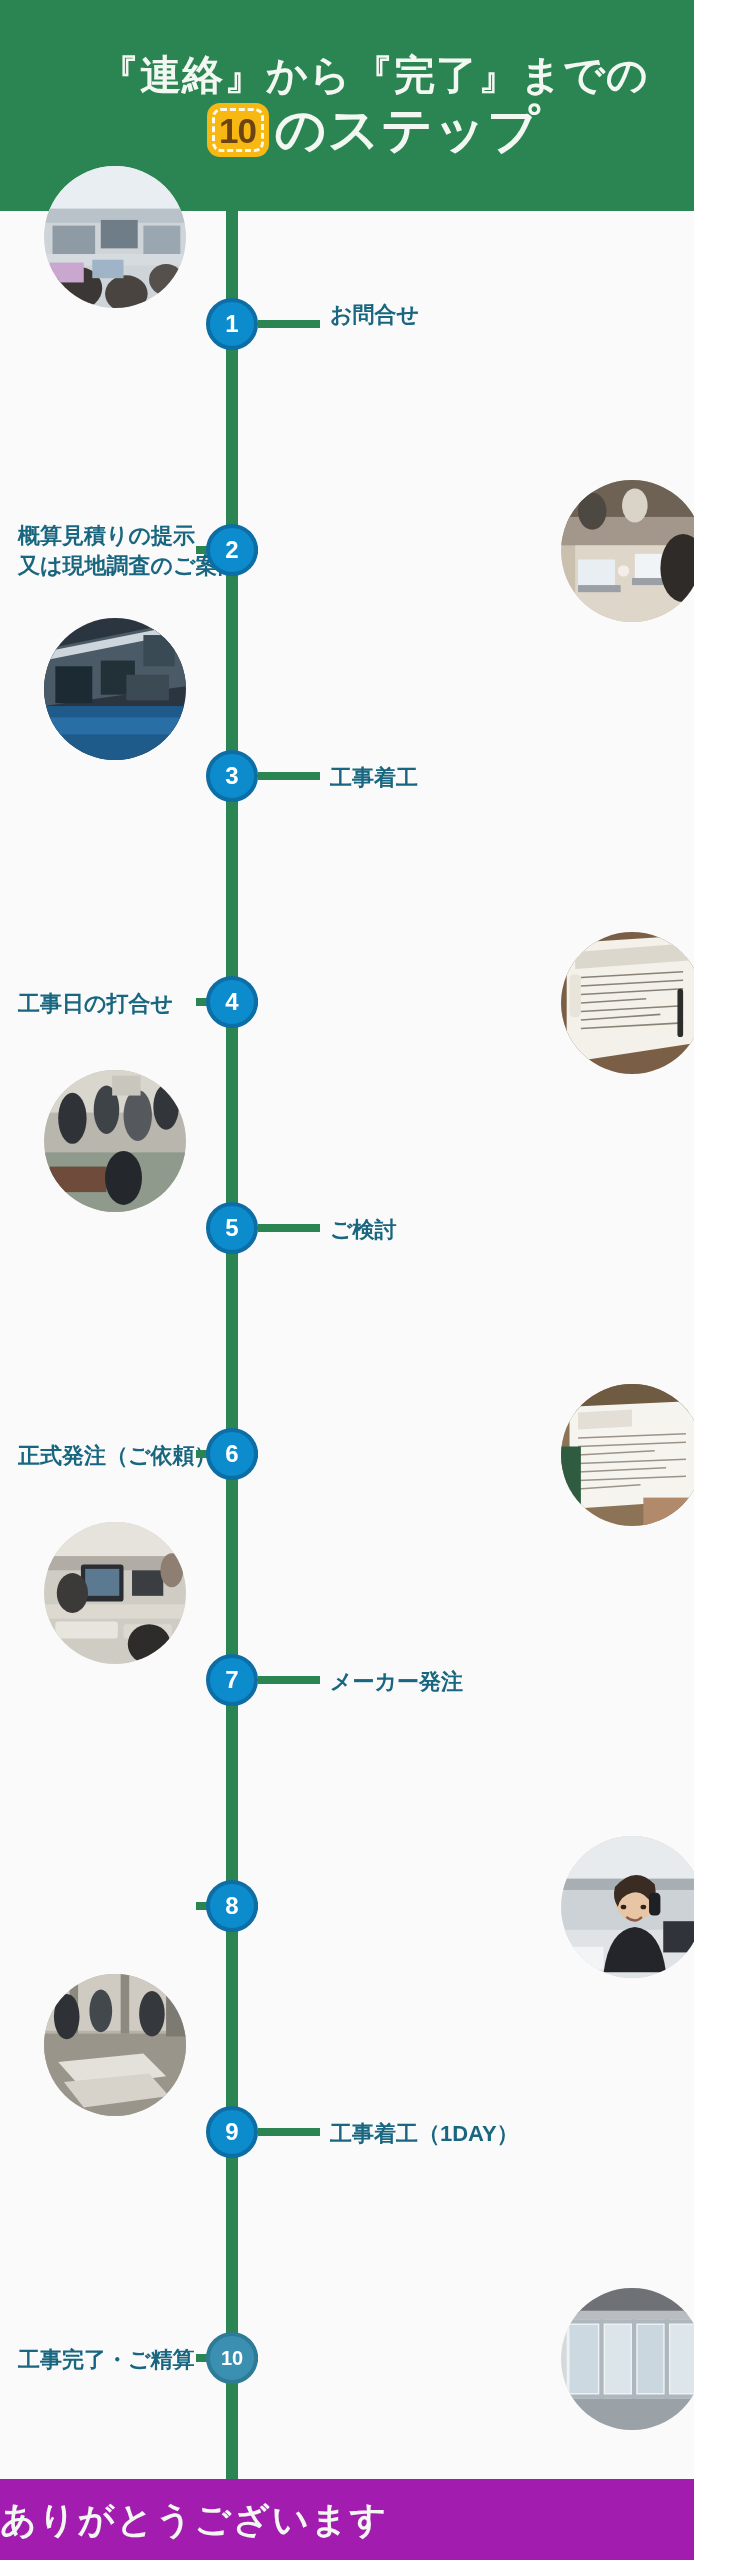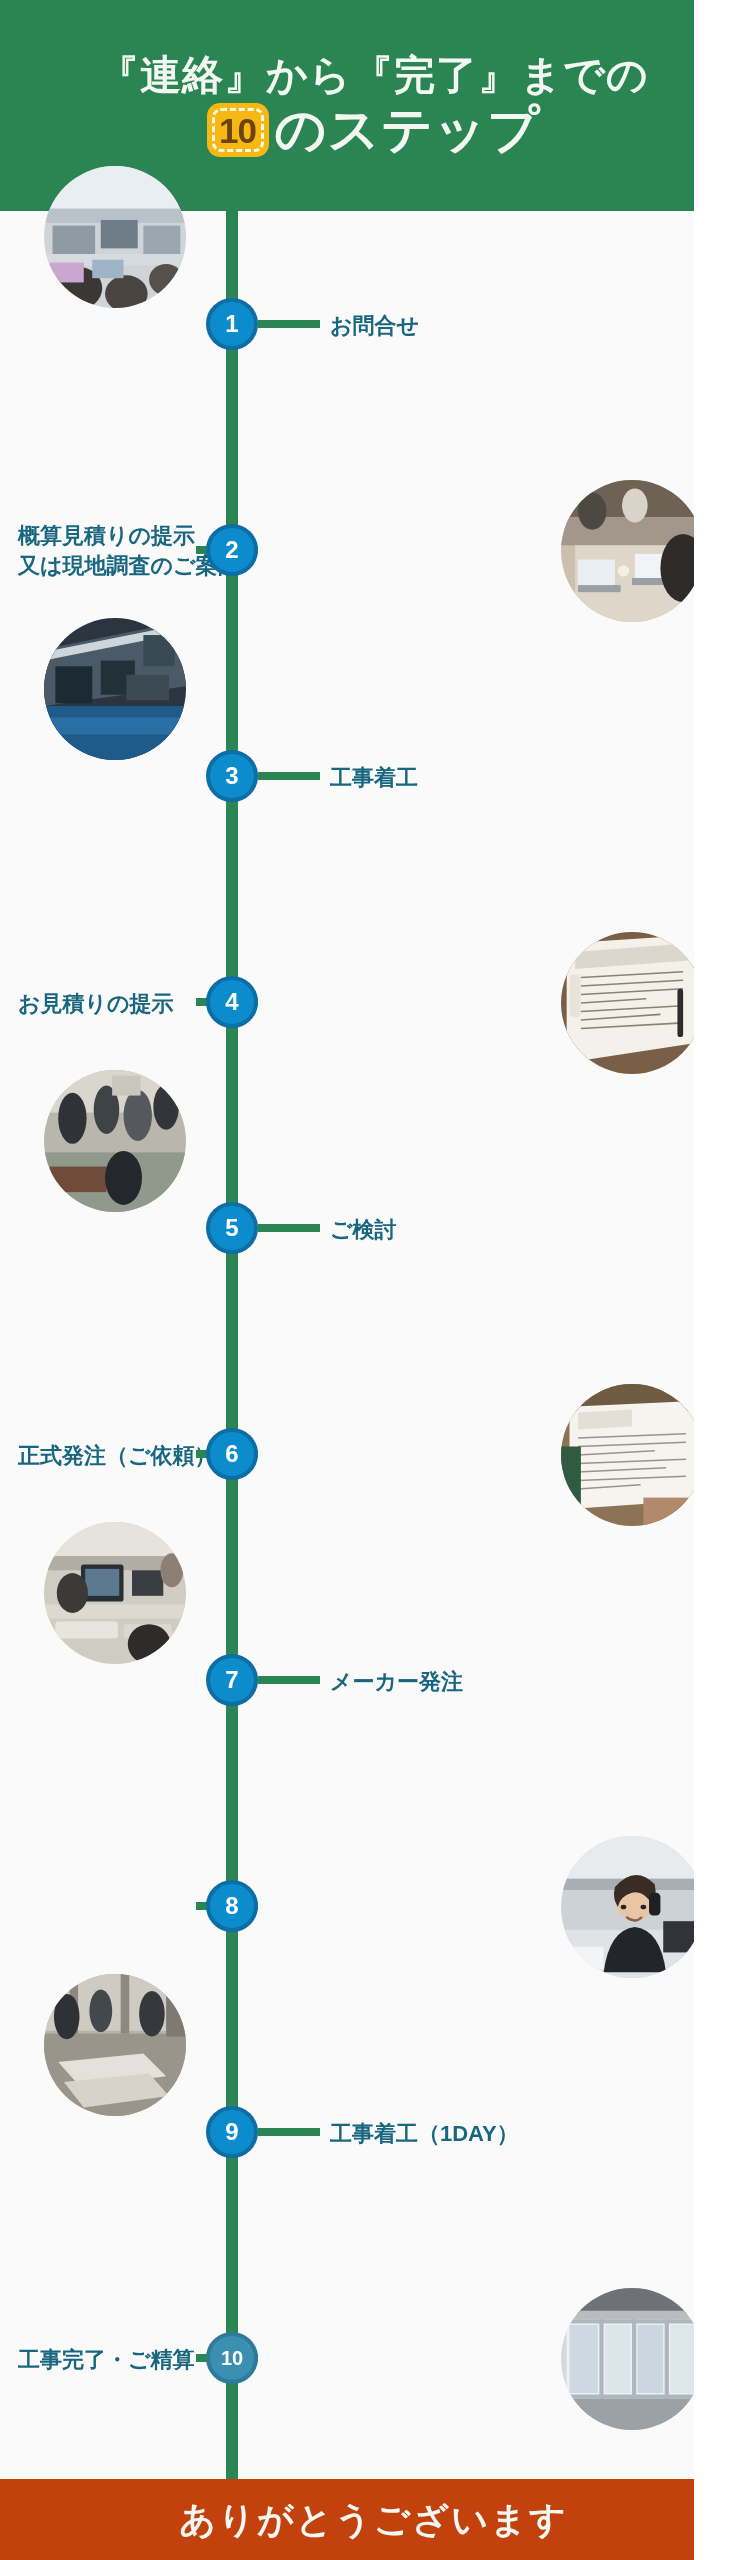--- a/index.html
+++ b/index.html
@@ -162,24 +162,24 @@
     height: 100%;
     display: block;
   }
 
   
   .footer {
     position: absolute;
     left: 0; top: 2479px;
     width: 747px;
     height: 81px;
-    background: #c2410c;
+    background: #a21caf;
     display: flex;
     align-items: center;
-    justify-content: center;
+    justify-content: flex-start;
   }
   .footer span {
     color: #f2f7f2;
     font-size: 36px;
     font-weight: bold;
     letter-spacing: 2px;
     line-height: 1;
   }
 </style>
 </head>
@@ -214,21 +214,21 @@
           <ellipse cx="58" cy="90" rx="15" ry="13" fill="#4a4440"></ellipse>
           <ellipse cx="86" cy="80" rx="12" ry="11" fill="#55504c"></ellipse>
           <rect x="4" y="68" width="24" height="14" fill="#c9a7cf"></rect>
           <rect x="34" y="66" width="22" height="13" fill="#9fb4c7"></rect>
         </svg>
       </div>
       <div class="connector right" style="top:109px;"></div>
       <div class="marker" style="top:87px;">
         <span>1</span>
       </div>
-      <div class="label right" style="top:100px;">お問合せ</div>
+      <div class="label right" style="top:89px;">お問合せ</div>
     </div>
 
     <div class="step" style="top:226px;height:226px;">
       <div class="photo" style="right:44px; top:43px; width:142px; height:142px;">
         <svg class="ph-inner" viewBox="0 0 100 100" preserveAspectRatio="xMidYMid slice">
           <rect width="100" height="100" fill="#cbbfae"></rect>
           <rect x="0" y="0" width="100" height="30" fill="#6d6254"></rect>
           <rect x="0" y="26" width="100" height="20" fill="#a2978a"></rect>
           <rect x="10" y="46" width="80" height="54" fill="#ded6c8"></rect>
           <rect x="12" y="56" width="26" height="20" fill="#e9eef2"></rect>
@@ -286,21 +286,21 @@
             <line x1="14" y1="68" x2="86" y2="64"></line>
           </g>
           <rect x="6" y="30" width="8" height="30" rx="3" fill="#e8e4da"></rect>
           <rect x="82" y="40" width="4" height="34" rx="2" fill="#2c2c2c"></rect>
         </svg>
       </div>
       <div class="connector left" style="top:109px;"></div>
       <div class="marker" style="top:87px;">
         <span>4</span>
       </div>
-      <div class="label left" style="top:100px;">お見積りの提示</div>
+      <div class="label left" style="top:100px;">工事日の打合せ</div>
     </div>
 
     <div class="step" style="top:904px;height:226px;">
       <div class="photo" style="left:44px; top:-45px; width:142px; height:142px;">
         <svg class="ph-inner" viewBox="0 0 100 100" preserveAspectRatio="xMidYMid slice">
           <rect width="100" height="100" fill="#b9b6ad"></rect>
           <rect x="0" y="0" width="100" height="30" fill="#d9d6ce"></rect>
           <rect x="0" y="58" width="100" height="42" fill="#8f9a8c"></rect>
           <rect x="4" y="68" width="40" height="18" fill="#6e4b3a"></rect>
           <ellipse cx="20" cy="34" rx="10" ry="18" fill="#2f3338"></ellipse>

